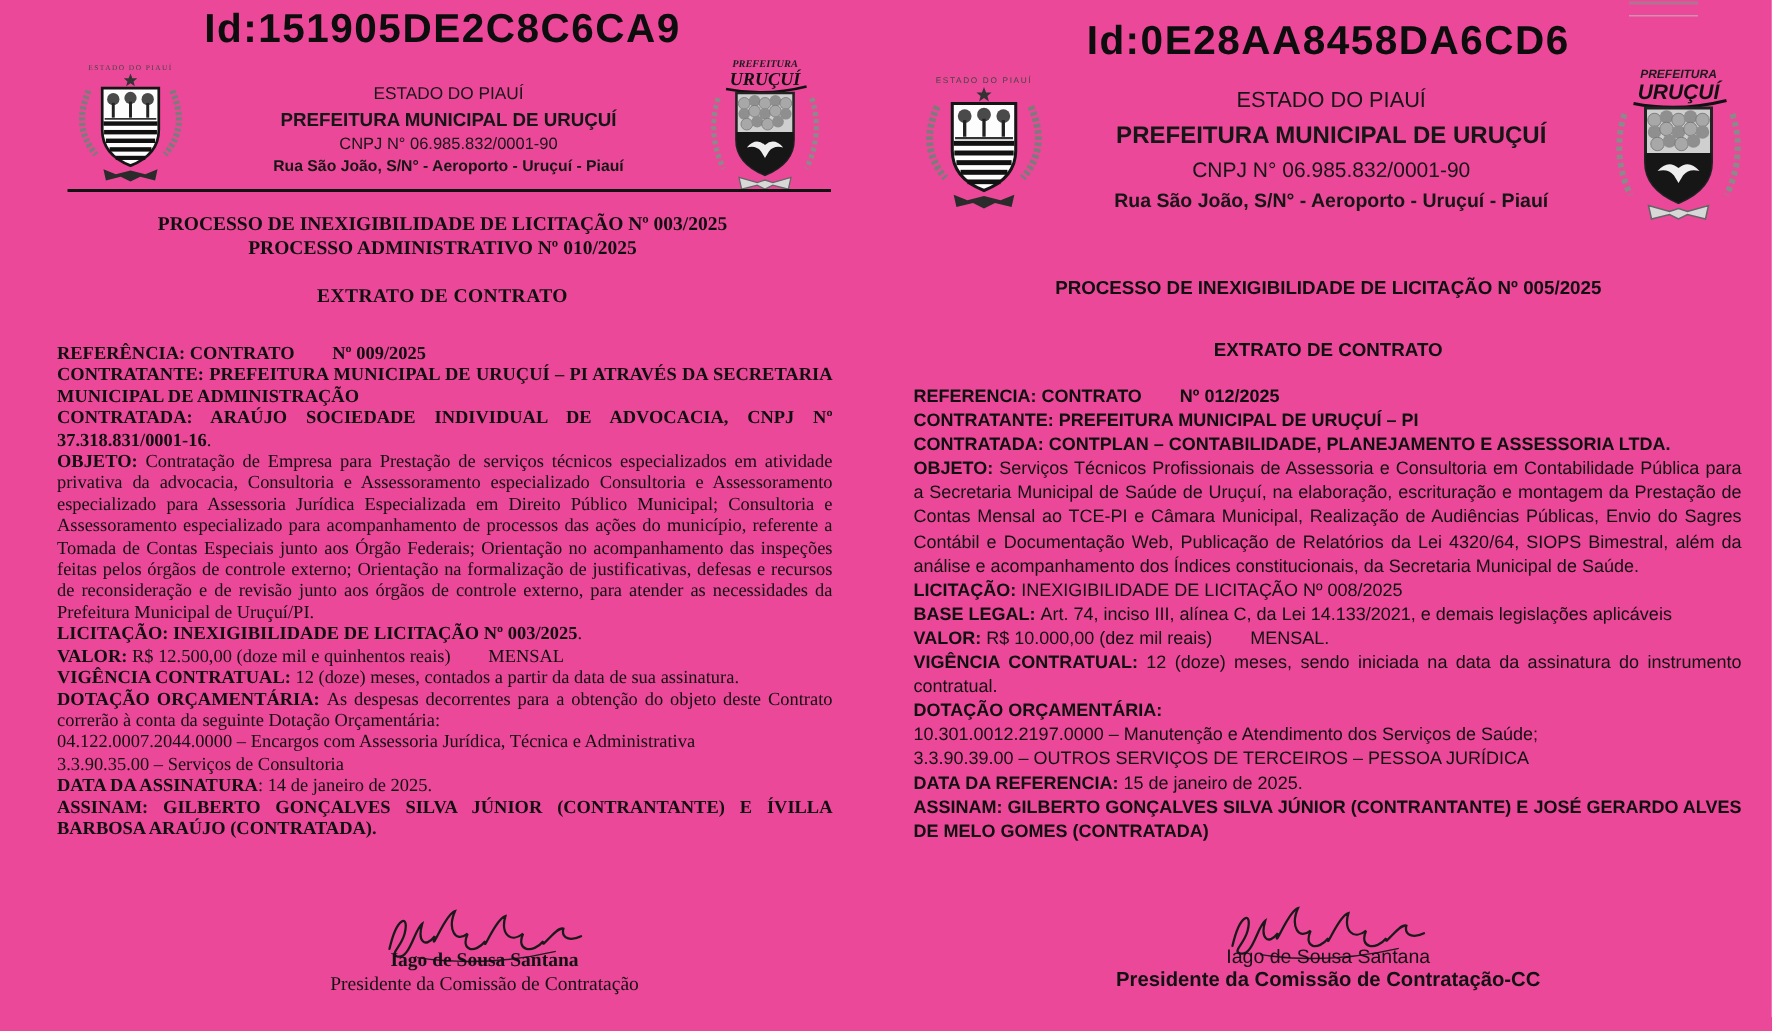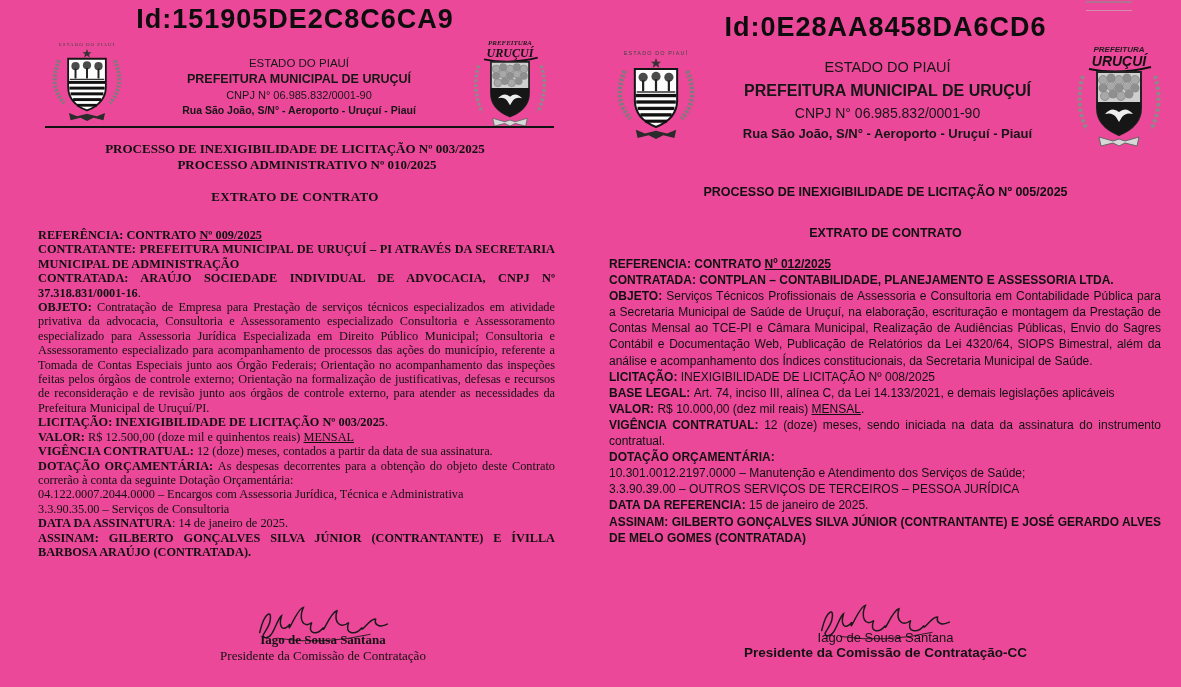--- a/index.html
+++ b/index.html
@@ -34,31 +34,31 @@
   .ht-addr{font-weight:bold;}
   .doc-left  .ht-addr{font-size:10.5px;}
   .doc-right .ht-addr{font-size:13px;}
   .logo{flex:0 0 auto;}
 
   .rule{position:absolute;top:126px;left:45px;right:36px;border:none;border-top:2px solid #111;margin:0;}
 
   .ptitle,.stitle{position:absolute;width:100%;text-align:center;font-weight:bold;color:#101010;}
   .doc-left  .ptitle{font-size:13px;}
   .doc-right .ptitle{font-size:12.5px;}
-  .doc-left  .pt1{top:141px;}  .doc-left  .pt2{top:157px;margin-left:12px;}
+  .doc-left  .pt1{top:141px;}  .doc-left  .pt2{top:157px;}
   .doc-right .pt1{top:185px;}  .doc-right .pt2{top:200px;}
   .doc-left  .stitle{top:189px;font-size:13px;letter-spacing:.3px;}
   .doc-right .stitle{top:226px;font-size:12.5px;}
 
   .bodytext{position:absolute;color:#101010;}
   .doc-left  .bodytext{top:228px;left:38px;width:517px;font-size:12.3px;line-height:14.4px;}
   .doc-right .bodytext{top:256px;left:19px;width:552px;font-size:12px;line-height:16.1px;}
   .para{margin:0;text-align:justify;}
   .b{font-weight:bold;}
-  .u{text-decoration:underline;}
+  .u{margin-left:22px;}
 
   .sig{position:absolute;width:100%;text-align:center;color:#121212;}
   .doc-left  .sig{top:604px;left:28px;}
   .doc-right .sig{top:602px;left:0;}
   .sig-script{display:block;margin:0 auto -14px auto;}
   .sig-name{font-size:13px;}
   .doc-left  .sig-name{font-weight:bold;}
   .doc-right .sig-name{font-weight:normal;}
   .sig-role{font-size:13px;}
   .doc-right .sig-role{font-weight:bold;font-size:13.5px;}
@@ -228,20 +228,21 @@
           <path d="M26,95 L40,99 L46,97 L52,99 L66,95 L64,104 L52,101 L46,104 L40,101 L28,104 Z" fill="#d8d8d8" stroke="#666" stroke-width="1"></path>
         </svg>
       </span>
     </div>
 
     <div class="ptitle pt1">PROCESSO DE INEXIGIBILIDADE DE LICITAÇÃO Nº 005/2025</div>
     <div class="stitle">EXTRATO DE CONTRATO</div>
 
     <div class="bodytext">
         <p class="para"><span class="b">REFERENCIA: CONTRATO </span><span class="b u">Nº 012/2025</span></p>
+        <p class="para"><span class="b">CONTRATANTE: PREFEITURA MUNICIPAL DE URUÇUÍ – PI</span></p>
         <p class="para"><span class="b">CONTRATADA: CONTPLAN – CONTABILIDADE, PLANEJAMENTO E ASSESSORIA LTDA.</span></p>
         <p class="para"><span class="b">OBJETO: </span><span>Serviços Técnicos Profissionais de Assessoria e Consultoria em Contabilidade Pública para a Secretaria Municipal de Saúde de Uruçuí, na elaboração, escrituração e montagem da Prestação de Contas Mensal ao TCE-PI e Câmara Municipal, Realização de Audiências Públicas, Envio do Sagres Contábil e Documentação Web, Publicação de Relatórios da Lei 4320/64, SIOPS Bimestral, além da análise e acompanhamento dos Índices constitucionais, da Secretaria Municipal de Saúde.</span></p>
         <p class="para"><span class="b">LICITAÇÃO: </span><span>INEXIGIBILIDADE DE LICITAÇÃO Nº 008/2025</span></p>
         <p class="para"><span class="b">BASE LEGAL: </span><span>Art. 74, inciso III, alínea C, da Lei 14.133/2021, e demais legislações aplicáveis</span></p>
         <p class="para"><span class="b">VALOR: </span><span>R$ 10.000,00 (dez mil reais) </span><span class="u">MENSAL</span><span>.</span></p>
         <p class="para"><span class="b">VIGÊNCIA CONTRATUAL: </span><span>12 (doze) meses, sendo iniciada na data da assinatura do instrumento contratual.</span></p>
         <p class="para"><span class="b">DOTAÇÃO ORÇAMENTÁRIA:</span></p>
         <p class="para"><span>10.301.0012.2197.0000 – Manutenção e Atendimento dos Serviços de Saúde;</span></p>
         <p class="para"><span>3.3.90.39.00 – OUTROS SERVIÇOS DE TERCEIROS – PESSOA JURÍDICA</span></p>
         <p class="para"><span class="b">DATA DA REFERENCIA: </span><span>15 de janeiro de 2025.</span></p>

